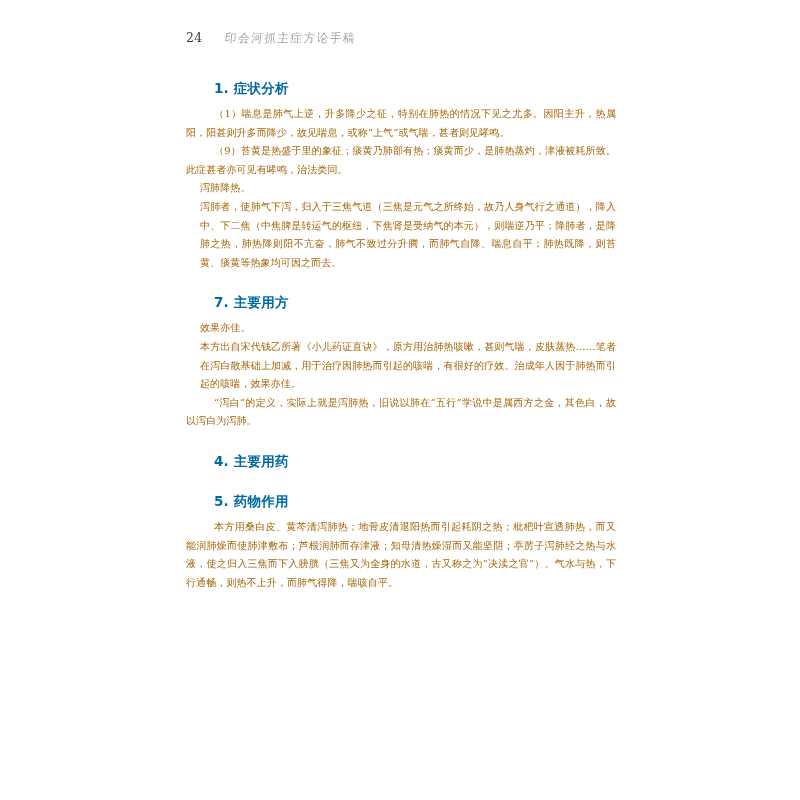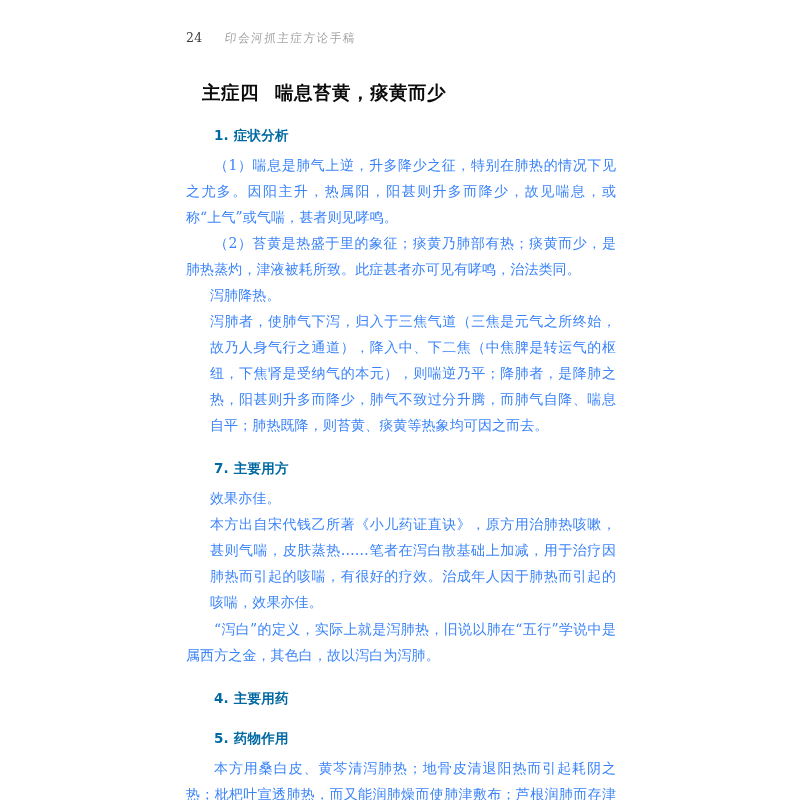--- a/index.html
+++ b/index.html
@@ -61,61 +61,58 @@
   .sec-head {
     font-size: 13.5px;
     font-weight: bold;
     margin: 22px 0 7px 28px;
     color: #0369a1;
     font-family: "DejaVu Sans", "Liberation Sans", sans-serif;
     letter-spacing: 0.2px;
   }
   
   p.body {
-    font-size: 14px;
+    font-size: 10px;
     line-height: 1.86;
     margin: 0 0 0 0;
     text-align: justify;
     text-justify: inter-ideograph;
-    color: #3b82f6;
+    color: #a16207;
     letter-spacing: 0.1px;
   }
   p.indent {
     text-indent: 28px;
   }
   p.noindent {
     text-indent: 0;
-    margin-left: 24px;
+    margin-left: 14px;
   }
   
   .scan {
     filter: contrast(1.02);
   }
 </style>
 </head>
 <body>
 
 <div class="page scan">
   <div class="page-body">
 
     <div class="running-header">
       <span class="folio">24</span>
       <span class="header-title">印会河抓主症方论手稿</span>
     </div>
 
-    <h1 class="chapter-title">
-      <span>主症四</span><span class="gap"></span><span>喘息苔黄，痰黄而少</span>
-    </h1>
 
     <h2 class="sec-head">1. 症状分析</h2>
     <p class="body indent">（1）喘息是肺气上逆，升多降少之征，特别在肺热的情况下见之尤多。因阳主升，热属阳，阳甚则升多而降少，故见喘息，或称“上气”或气喘，甚者则见哮鸣。</p>
-    <p class="body indent">（2）苔黄是热盛于里的象征；痰黄乃肺部有热；痰黄而少，是肺热蒸灼，津液被耗所致。此症甚者亦可见有哮鸣，治法类同。</p>
+    <p class="body indent">（9）苔黄是热盛于里的象征；痰黄乃肺部有热；痰黄而少，是肺热蒸灼，津液被耗所致。此症甚者亦可见有哮鸣，治法类同。</p>
 
     <p class="body noindent">泻肺降热。</p>
-    <p class="body noindent">泻肺者，使肺气下泻，归入于三焦气道（三焦是元气之所终始，故乃人身气行之通道），降入中、下二焦（中焦脾是转运气的枢纽，下焦肾是受纳气的本元），则喘逆乃平；降肺者，是降肺之热，阳甚则升多而降少，肺气不致过分升腾，而肺气自降、喘息自平；肺热既降，则苔黄、痰黄等热象均可因之而去。</p>
+    <p class="body noindent">泻肺者，使肺气下泻，归入于三焦气道（三焦是元气之所终始，故乃人身气行之通道），降入中、下二焦（中焦脾是转运气的枢纽，下焦肾是受纳气的本元），则喘逆乃平；降肺者，是降肺之热，肺热降则阳不亢奋，肺气不致过分升腾，而肺气自降、喘息自平；肺热既降，则苔黄、痰黄等热象均可因之而去。</p>
 
     <h2 class="sec-head">7. 主要用方</h2>
     <p class="body noindent">效果亦佳。</p>
     <p class="body noindent">本方出自宋代钱乙所著《小儿药证直诀》，原方用治肺热咳嗽，甚则气喘，皮肤蒸热……笔者在泻白散基础上加减，用于治疗因肺热而引起的咳喘，有很好的疗效。治成年人因于肺热而引起的咳喘，效果亦佳。</p>
     <p class="body indent">“泻白”的定义，实际上就是泻肺热，旧说以肺在“五行”学说中是属西方之金，其色白，故以泻白为泻肺。</p>
 
     <h2 class="sec-head">4. 主要用药</h2>
 
     <h2 class="sec-head">5. 药物作用</h2>
     <p class="body indent">本方用桑白皮、黄芩清泻肺热；地骨皮清退阳热而引起耗阴之热；枇杷叶宣透肺热，而又能润肺燥而使肺津敷布；芦根润肺而存津液；知母清热燥湿而又能坚阴；葶苈子泻肺经之热与水液，使之归入三焦而下入膀胱（三焦又为全身的水道，古又称之为“决渎之官”）。气水与热，下行通畅，则热不上升，而肺气得降，喘咳自平。</p>

